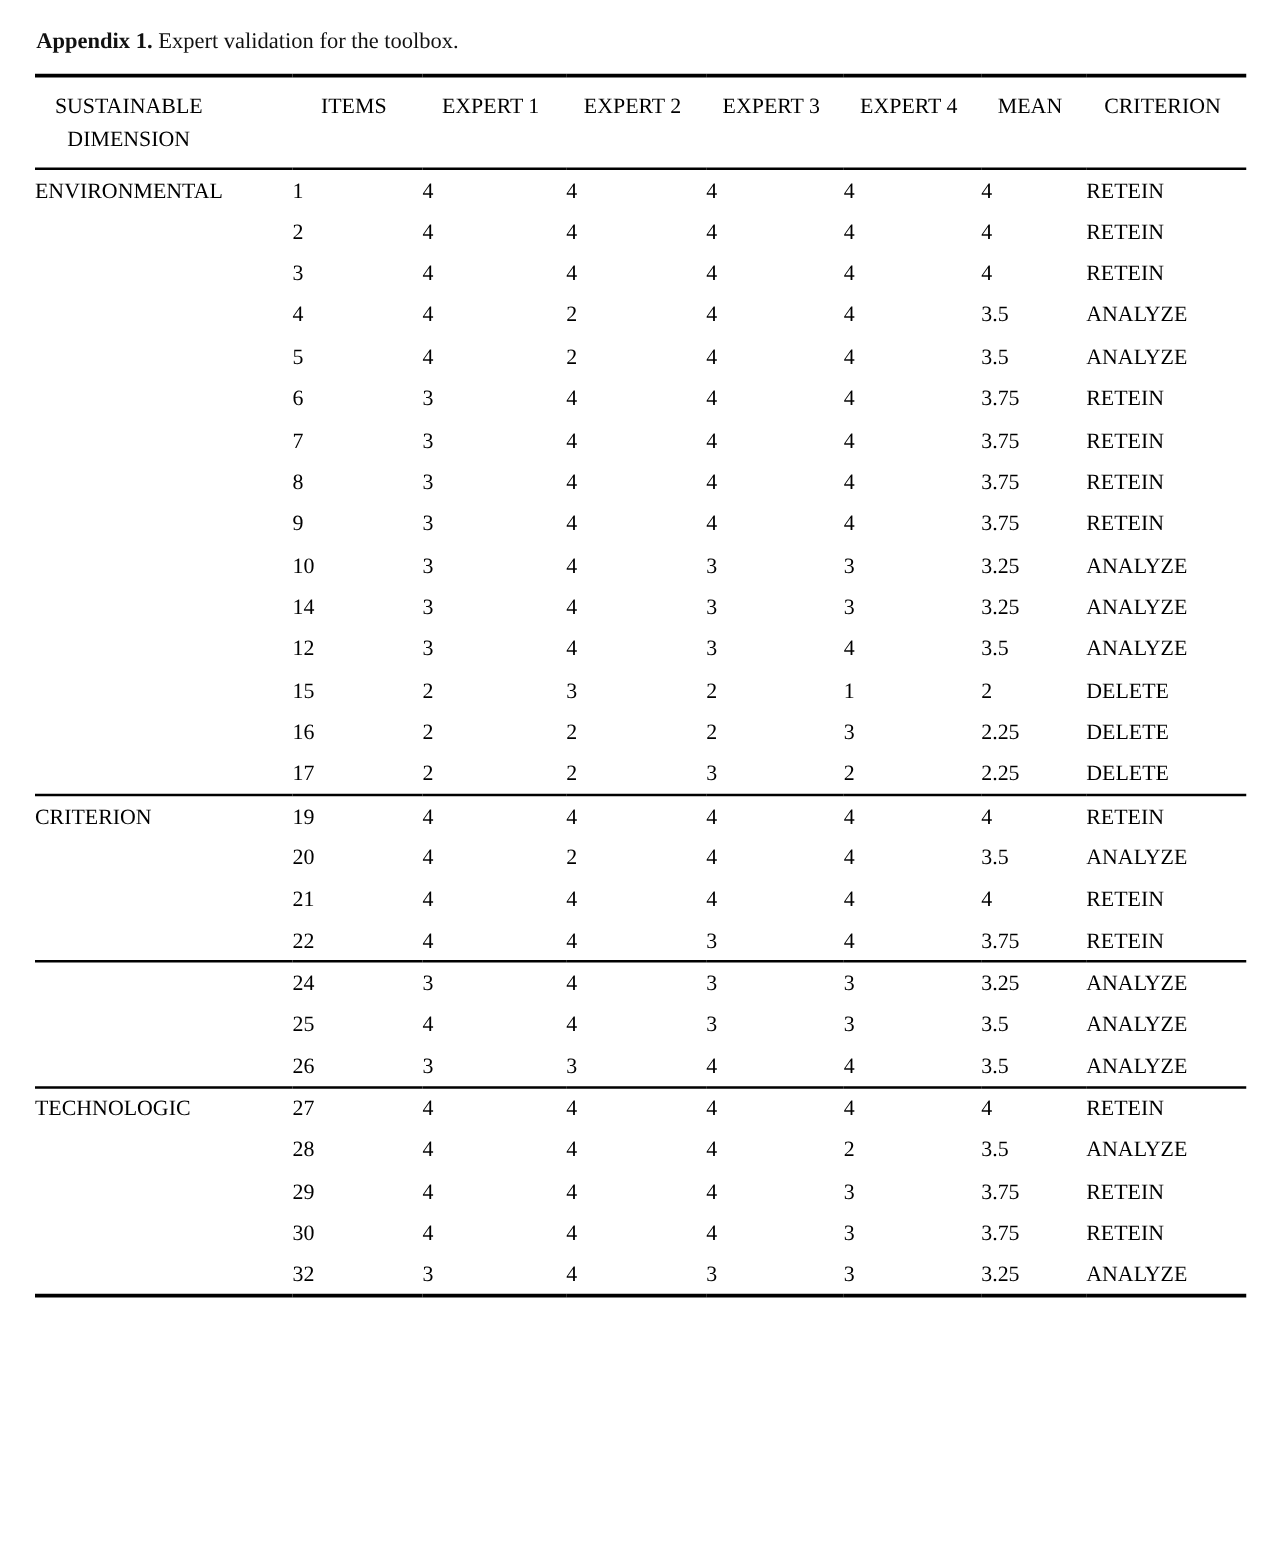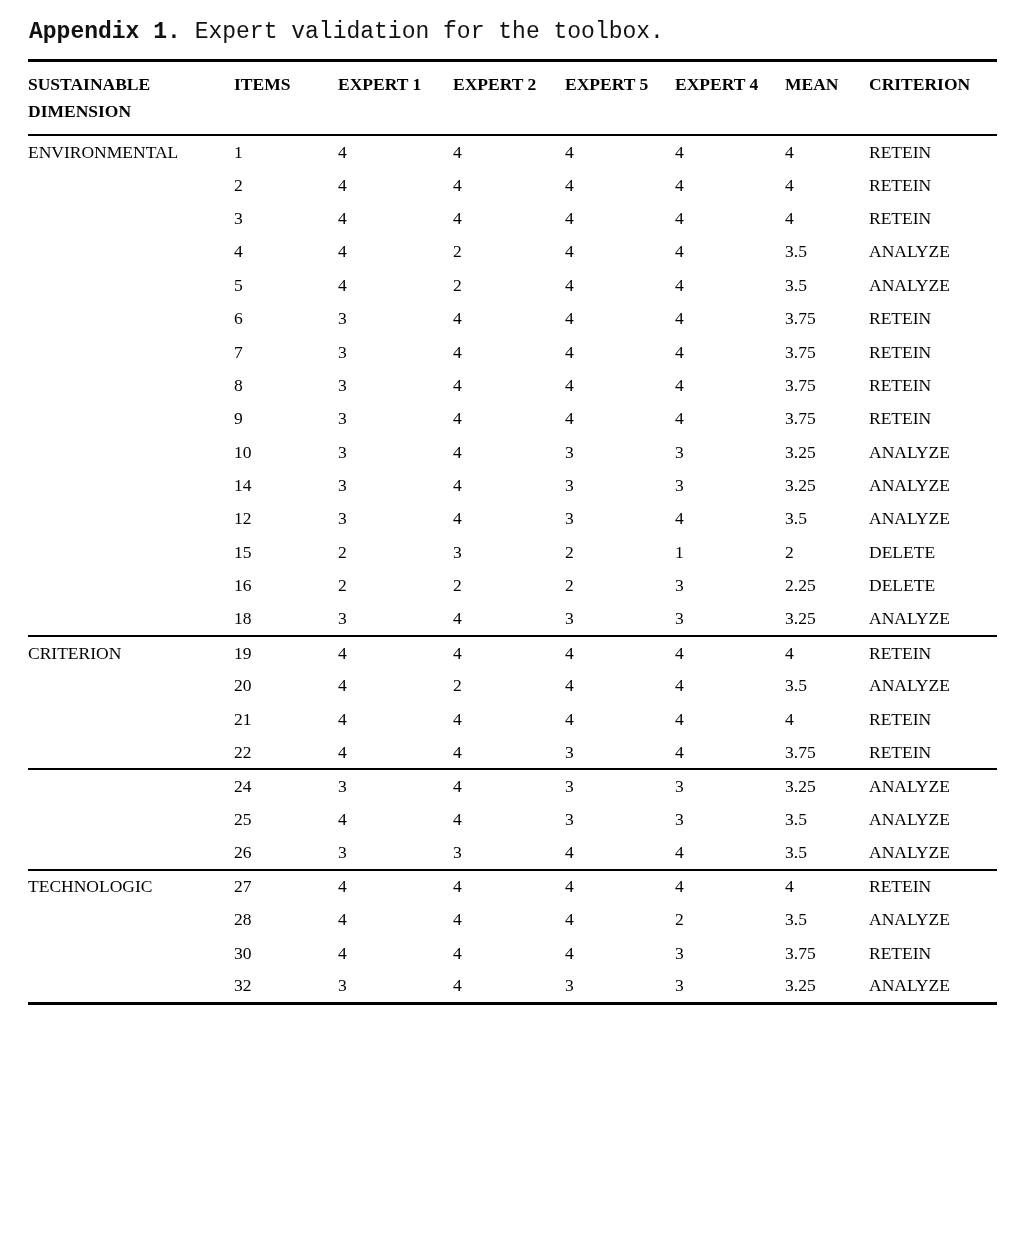--- a/index.html
+++ b/index.html
@@ -8,45 +8,44 @@
     background: #ffffff;
     font-family: "Liberation Serif", "DejaVu Serif", serif;
     color: #000000;
   }
   body {
     height: 1233px;
     padding: 14px 27px 0 28px;
     overflow: hidden;
   }
   .caption {
-    font-size: 23px;
+    font-size: 18px;
     line-height: 24px;
     margin: 6px 0 15px 1px;
     color: #111;
-    font-family: Liberation Mono, monospace;
   }
   .caption .bold { font-weight: bold; }
   table {
     width: 100%;
     border-collapse: collapse;
     table-layout: fixed;
     border-top: 3px solid #000;
     border-bottom: 3px solid #000;
   }
   col.c-dim  { width: 206px; }
   col.c-item { width: 104px; }
   col.c-e1   { width: 115px; }
   col.c-e2   { width: 112px; }
   col.c-e3   { width: 110px; }
   col.c-e4   { width: 110px; }
   col.c-mean { width: 84px;  }
   col.c-crit { width: 128px; }
   thead th {
-    text-align: left;
-    font-weight: bold;
+    text-align: center;
+    font-weight: normal;
     font-size: 17.5px;
     line-height: 27px;
     vertical-align: top;
     padding: 9px 6px 9px 0;
     border-bottom: 2px solid #000;
   }
   thead th .dim-inner {
     display: block;
     max-width: 150px;
   }
@@ -78,21 +77,21 @@
       <col class="c-crit">
   </colgroup>
   <thead>
     <tr>
       <th>
           <span class="dim-inner">SUSTAINABLE DIMENSION</span>
         </th>
       <th>ITEMS</th>
       <th>EXPERT 1</th>
       <th>EXPERT 2</th>
-      <th>EXPERT 5</th>
+      <th>EXPERT 3</th>
       <th>EXPERT 4</th>
       <th>MEAN</th>
       <th>CRITERION</th>
     </tr>
   </thead>
 <tbody>
       <tr>
         <td>ENVIRONMENTAL</td>
         <td>1</td>
         <td>4</td>
@@ -227,27 +226,27 @@
         <td>16</td>
         <td>2</td>
         <td>2</td>
         <td>2</td>
         <td>3</td>
         <td>2.25</td>
         <td>DELETE</td>
       </tr>
       <tr>
         <td></td>
-        <td>18</td>
-        <td>3</td>
-        <td>4</td>
-        <td>3</td>
-        <td>3</td>
-        <td>3.25</td>
-        <td>ANALYZE</td>
+        <td>17</td>
+        <td>2</td>
+        <td>2</td>
+        <td>3</td>
+        <td>2</td>
+        <td>2.25</td>
+        <td>DELETE</td>
       </tr>
     </tbody>
     <tbody class="section">
       <tr>
         <td>CRITERION</td>
         <td>19</td>
         <td>4</td>
         <td>4</td>
         <td>4</td>
         <td>4</td>
@@ -330,20 +329,30 @@
       </tr>
       <tr>
         <td></td>
         <td>28</td>
         <td>4</td>
         <td>4</td>
         <td>4</td>
         <td>2</td>
         <td>3.5</td>
         <td>ANALYZE</td>
+      </tr>
+      <tr>
+        <td></td>
+        <td>29</td>
+        <td>4</td>
+        <td>4</td>
+        <td>4</td>
+        <td>3</td>
+        <td>3.75</td>
+        <td>RETEIN</td>
       </tr>
       <tr>
         <td></td>
         <td>30</td>
         <td>4</td>
         <td>4</td>
         <td>4</td>
         <td>3</td>
         <td>3.75</td>
         <td>RETEIN</td>

